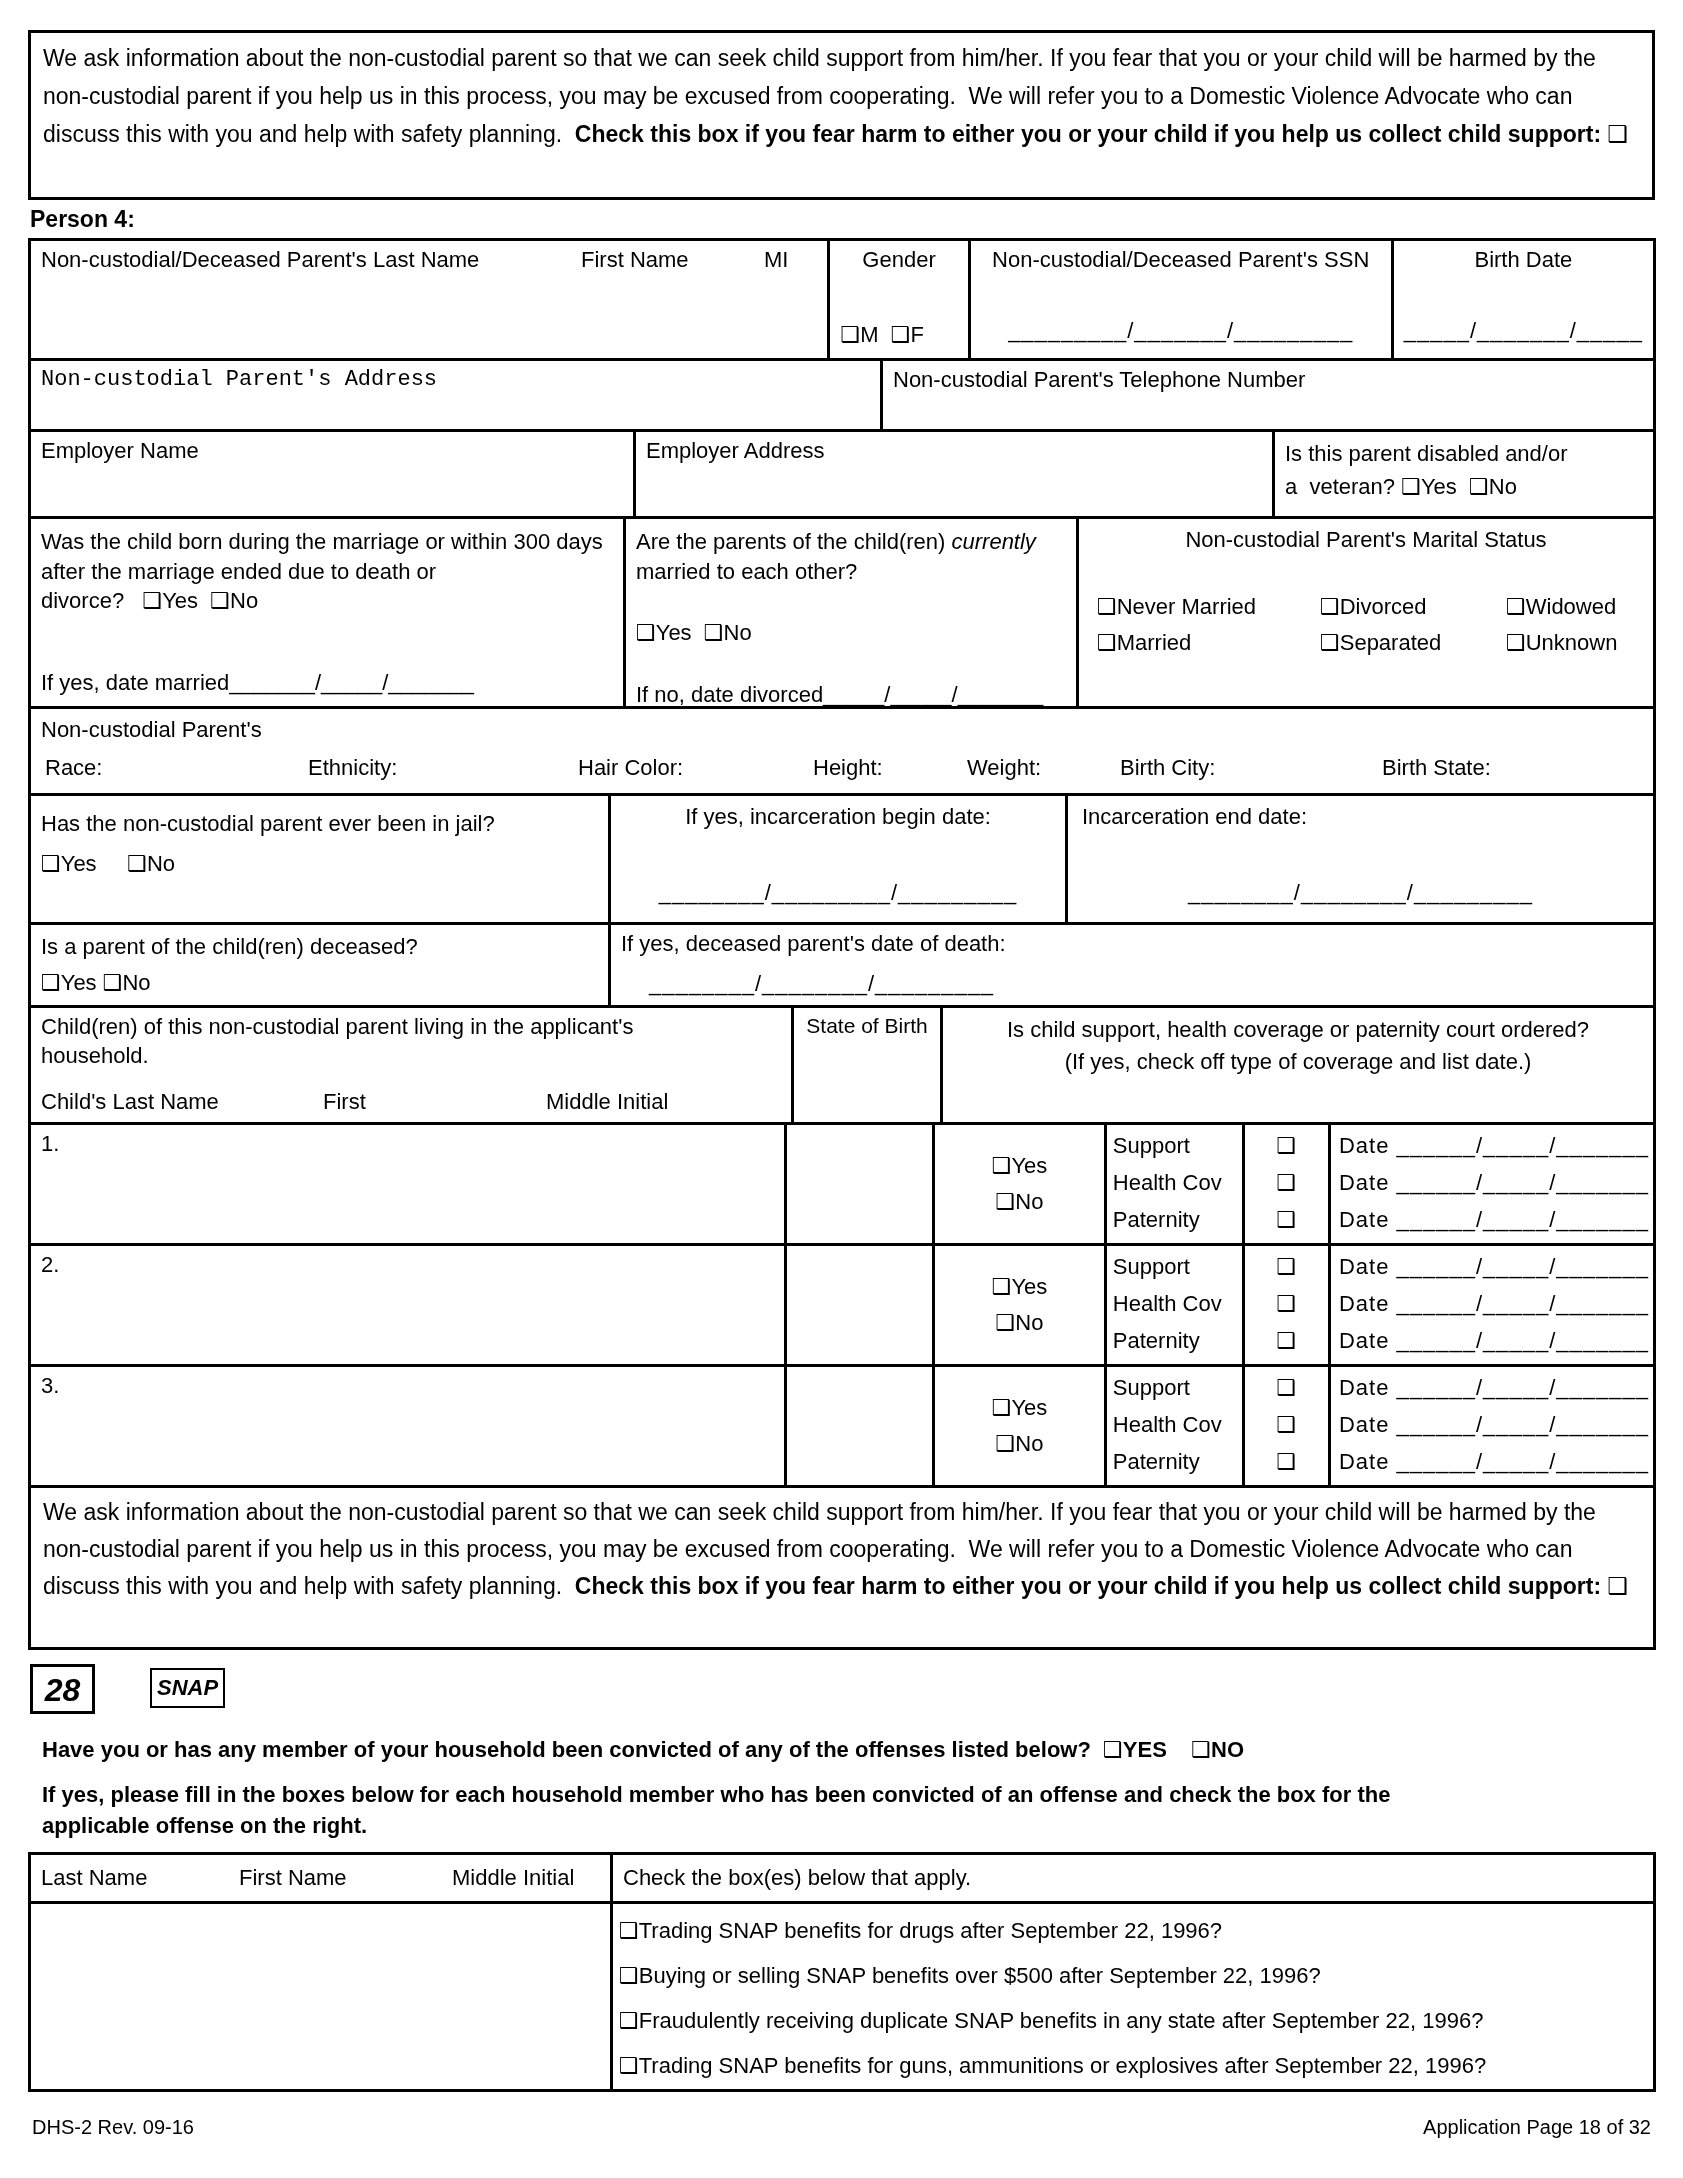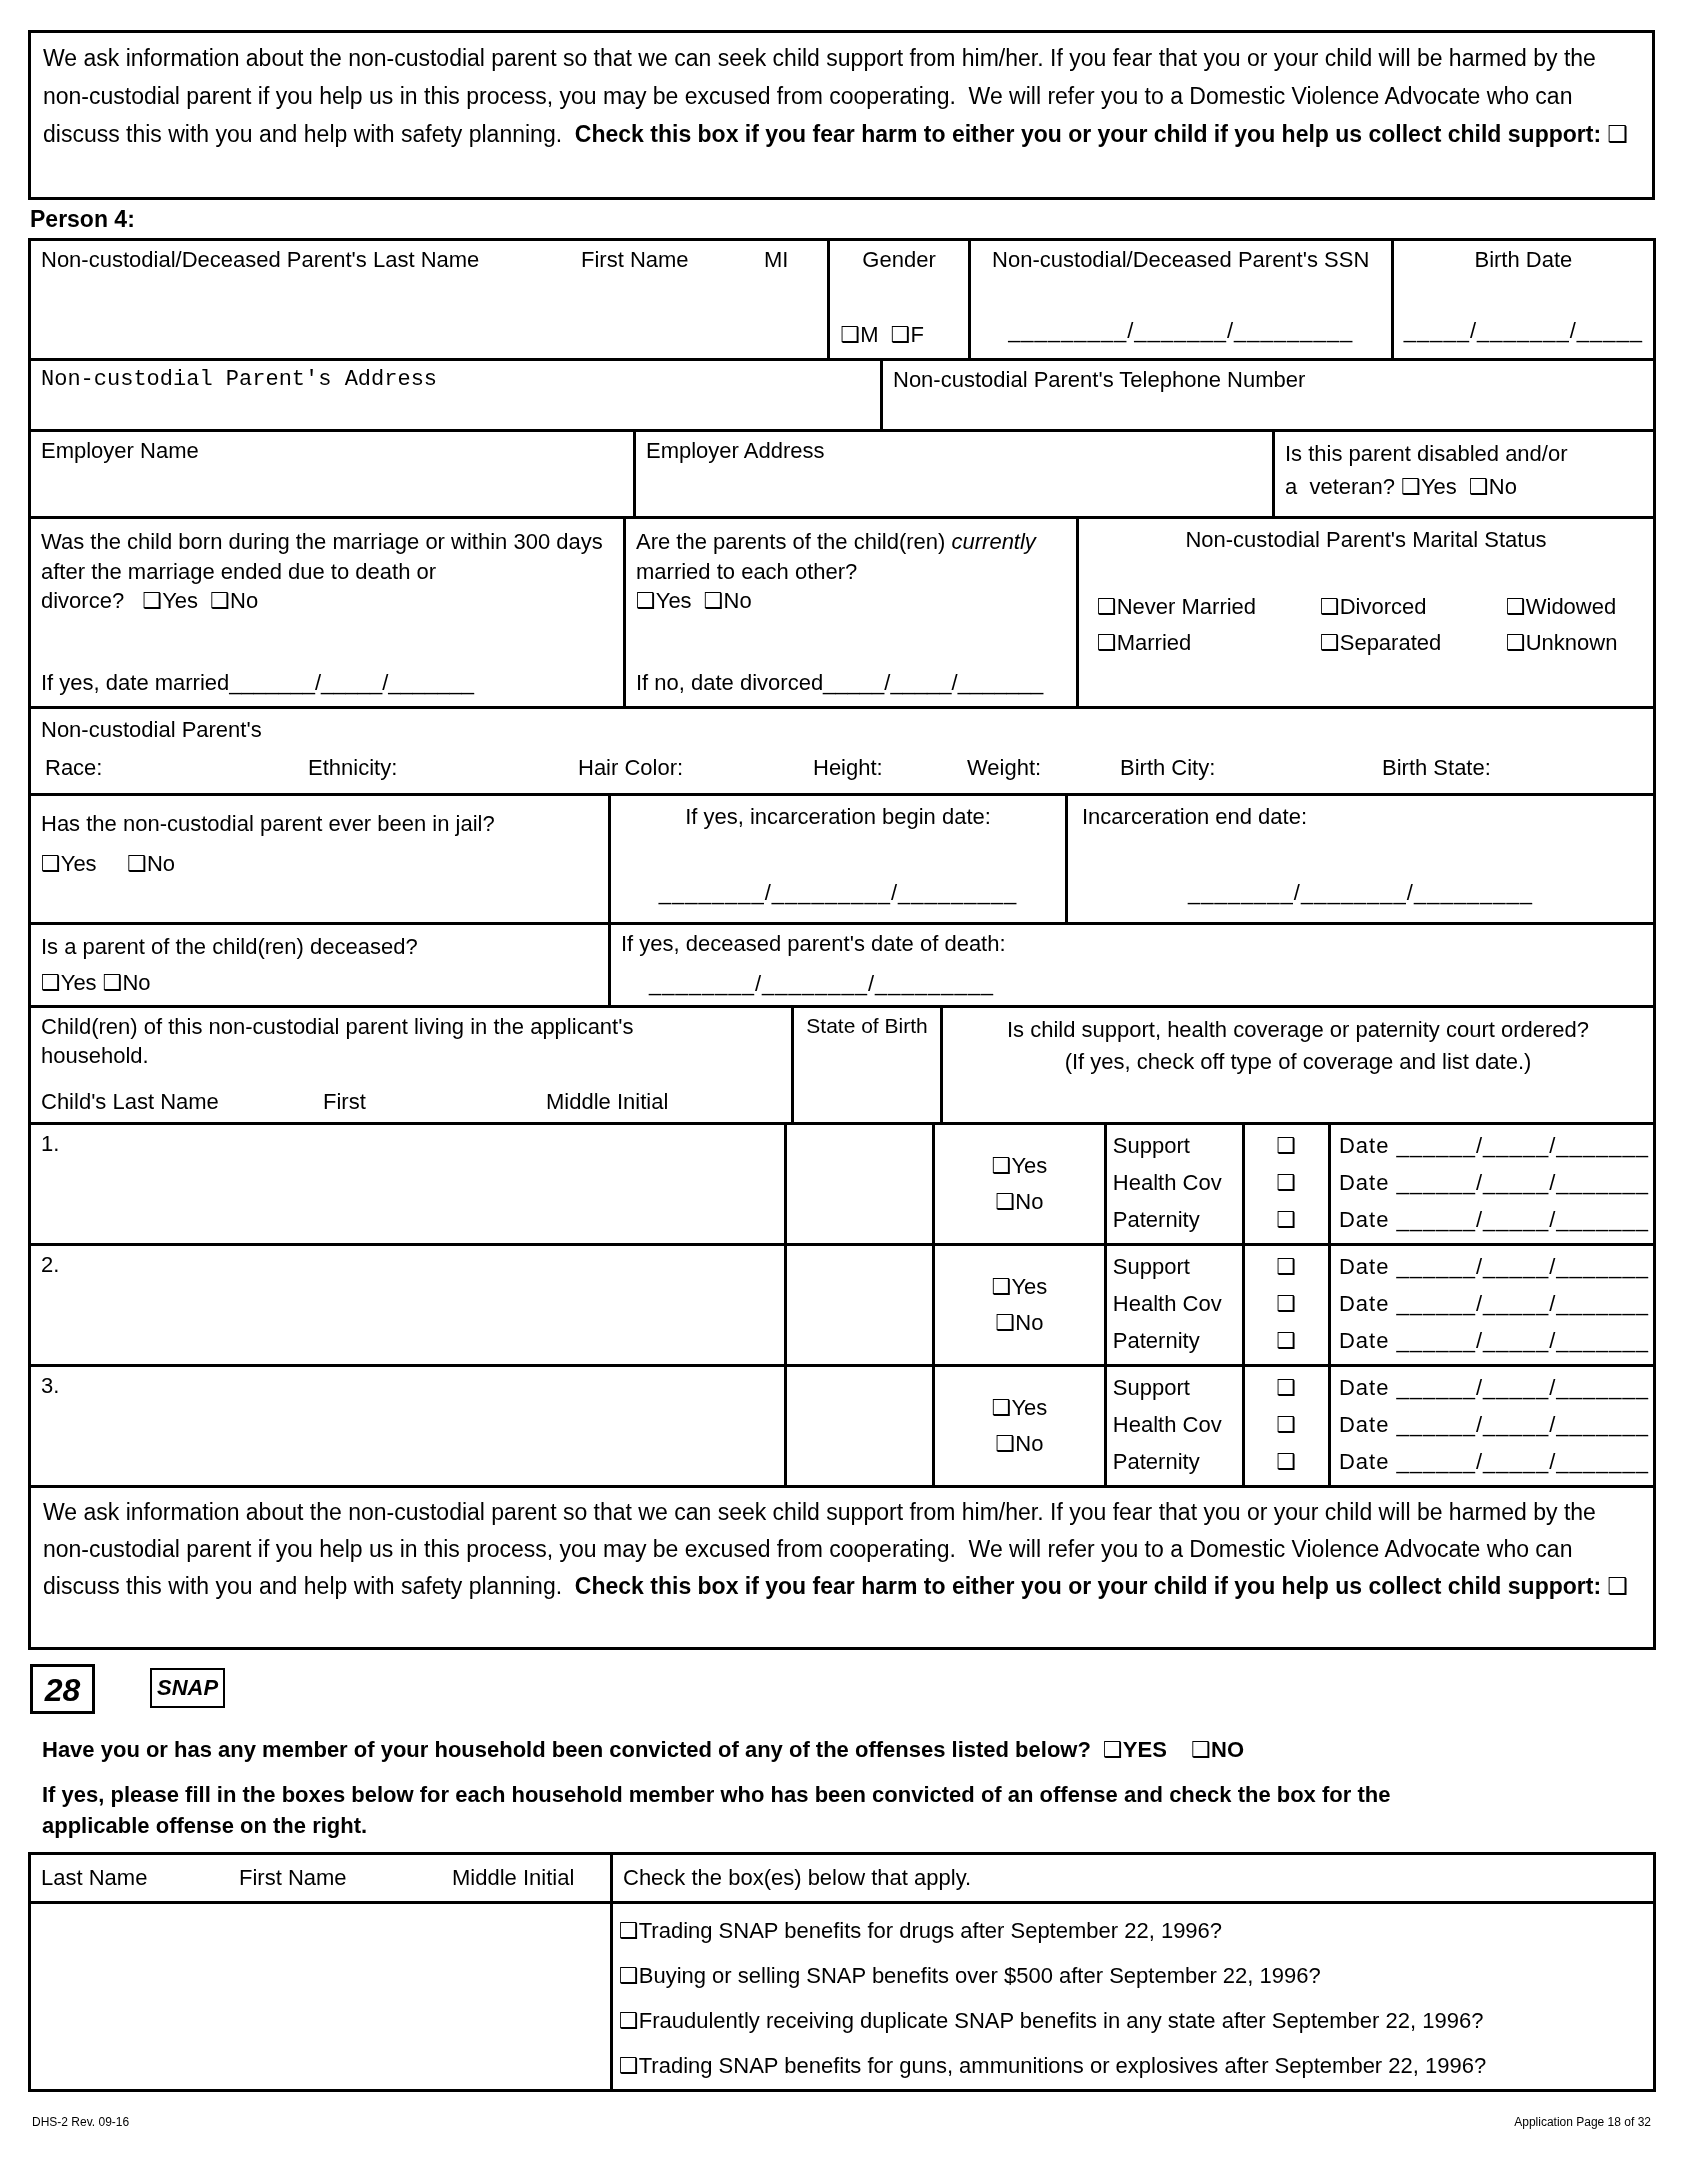--- a/index.html
+++ b/index.html
@@ -40,21 +40,21 @@
   .addr-cell { width:849px;font-family:Liberation Mono, monospace; }
 
   
   .r-c { height:87px; }
   .empn-cell { width:602px; } .empa-cell { width:639px; }
   .dis-cell { line-height:33px; padding-top:5px; }
 
   
   .r-d { height:190px; }
   .q1-cell { width:592px; padding-top:8px; }
-  .q2-cell { width:453px; padding-top:8px; }
+  .q2-cell { width:453px; padding-top:8px;gap:32px; }
   .stat-cell { padding-top:6px; }
   .stat-title { text-align:center; margin-bottom:34px; }
   .stat-row { display:flex; padding-left:8px; line-height:36px; }
   .stat-row .c1 { width:223px; } .stat-row .c2 { width:186px; }
 
   
   .r-e { height:87px; }
   .desc-cell { width:100%; padding-top:6px; }
   .desc-fields span { position:absolute; bottom:10px; }
 
@@ -101,21 +101,21 @@
 
   
   .snaptable { margin-top:12px; }
   .sn-h { height:46px; }
   .snl-cell { width:579px; display:flex; padding-top:8px; }
   .snl-cell .k1 { width:198px; } .snl-cell .k2 { width:213px; }
   .snr-cell { padding-top:8px; }
   .sn-b { height:188px; }
   .off-cell { line-height:45px; padding:4px 6px 0 6px; }
 
-  .footer { display:flex; justify-content:space-between; margin-top:22px; font-size:12px; padding:0 4px; }
+  .footer { display:flex; justify-content:space-between; margin-top:22px; font-size:20px; padding:0 4px; }
 </style>
 </head>
 <body>
 
 <div class="page">
 
   <div class="dvbox">
     <span>We ask information about the non-custodial parent so that we can seek child support from him/her. If you fear that you or your child will be harmed by the non-custodial parent if you help us in this process, you may be excused from cooperating.&nbsp; We will refer you to a Domestic Violence Advocate who can discuss this with you and help with safety planning.&nbsp;&nbsp;</span><b>Check this box if you fear harm to either you or your child if you help us collect child support: ❑</b>
   </div>
 

